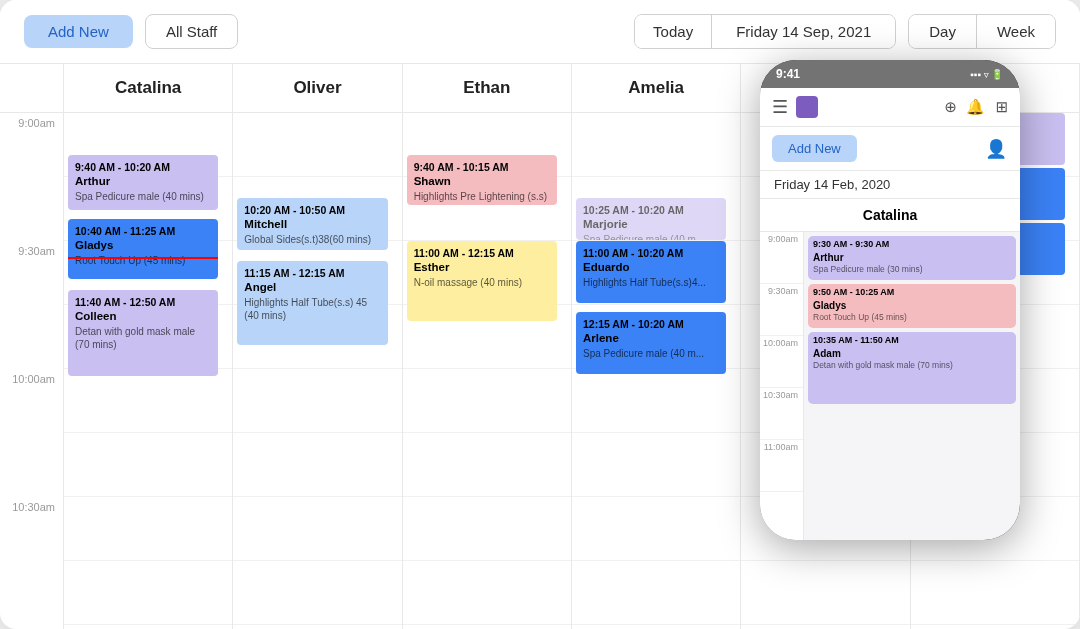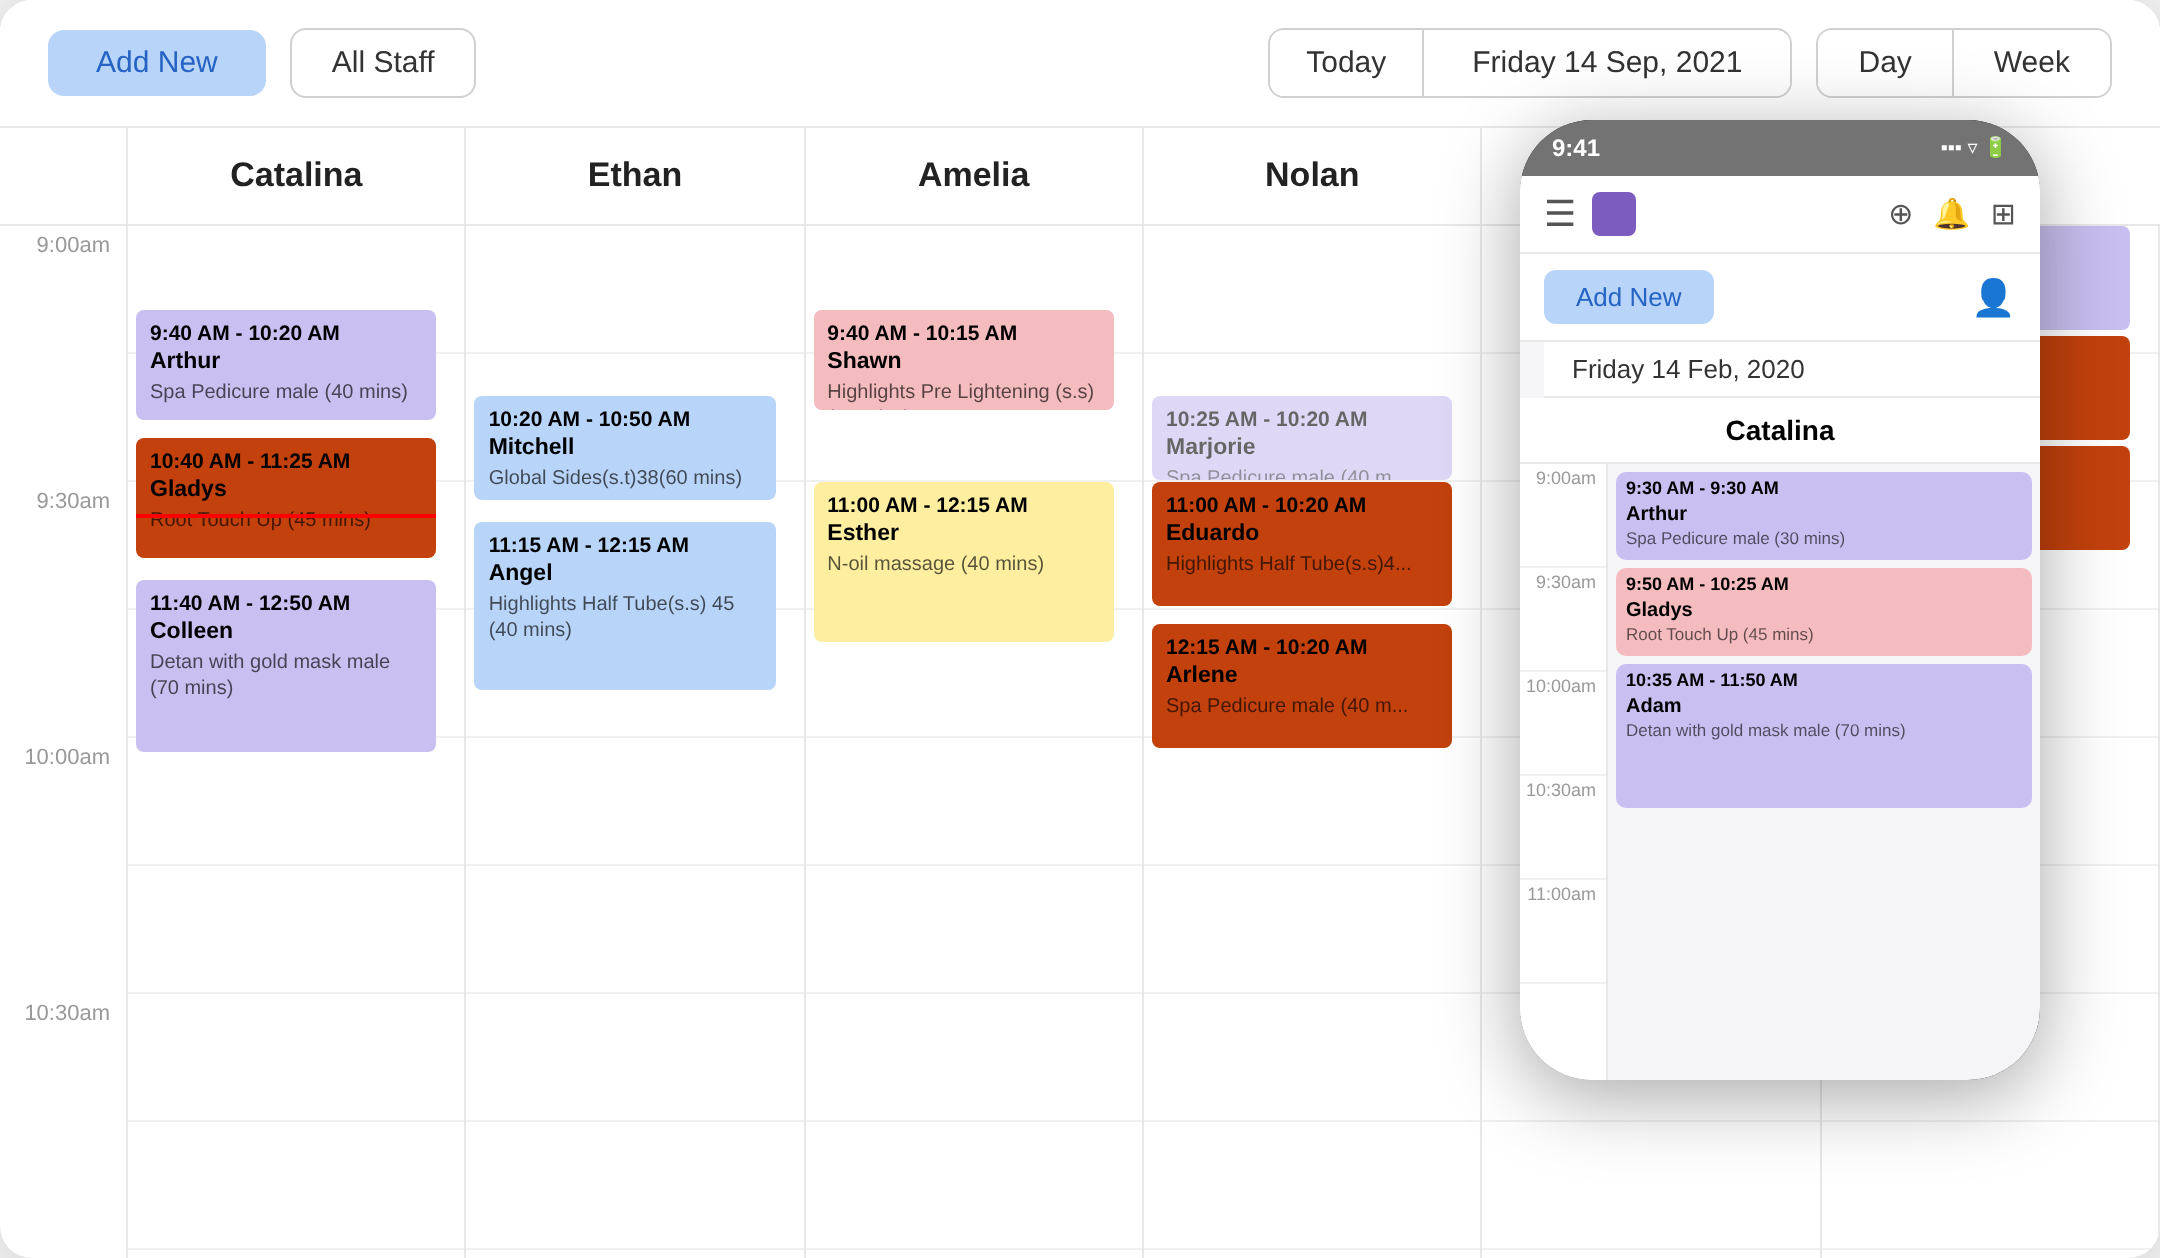--- a/index.html
+++ b/index.html
@@ -160,21 +160,21 @@
       font-size: 11px;
       line-height: 1.35;
       overflow: hidden;
       z-index: 2;
     }
     .appt-time { font-weight: 600; font-size: 10.5px; }
     .appt-name { font-weight: 600; font-size: 11.5px; }
     .appt-service { font-size: 10px; color: rgba(0,0,0,0.65); }
     
     .purple { background: #c9bff0; }
-    .green { background: #c2410c; }
+    .green { background: #3b82f6; }
     .pink { background: #f5bcc0; }
     .blue { background: #b8d4f8; }
     .yellow { background: #fdeea0; }
     
     .phone-overlay {
       position: absolute;
       right: 60px;
       top: 60px;
       width: 260px;
       height: 480px;
@@ -241,21 +241,20 @@
     }
     .phone-user-icon { font-size: 18px; color: #999; }
     .phone-date-bar {
       background: #fff;
       padding: 6px 14px;
       font-size: 13px;
       font-weight: 500;
       color: #333;
       border-bottom: 1px solid #e8e8e8;
       flex-shrink: 0;
-      margin-left: 12px;
     }
     .phone-cal-content {
       flex: 1;
       overflow: hidden;
       display: flex;
     }
     .phone-staff-header {
       background: #fff;
       padding: 8px;
       text-align: center;
@@ -318,20 +317,21 @@
       <button class="btn-view">Day</button>
       <button class="btn-view">Week</button>
     </div>
   </div>
 
   <div class="calendar-wrap">
 
     <div class="calendar-header">
       <div class="cal-header-cell time-gutter-header"></div>
       <div class="cal-header-cell">Catalina</div>
+      <div class="cal-header-cell">Oliver</div>
       <div class="cal-header-cell">Ethan</div>
       <div class="cal-header-cell">Amelia</div>
       <div class="cal-header-cell">Nolan</div>
       <div class="cal-header-cell">Finch</div>
     </div>
 
     <div class="calendar-body">
 
       <div class="time-col">
         <div class="time-slot">9:00am</div>

